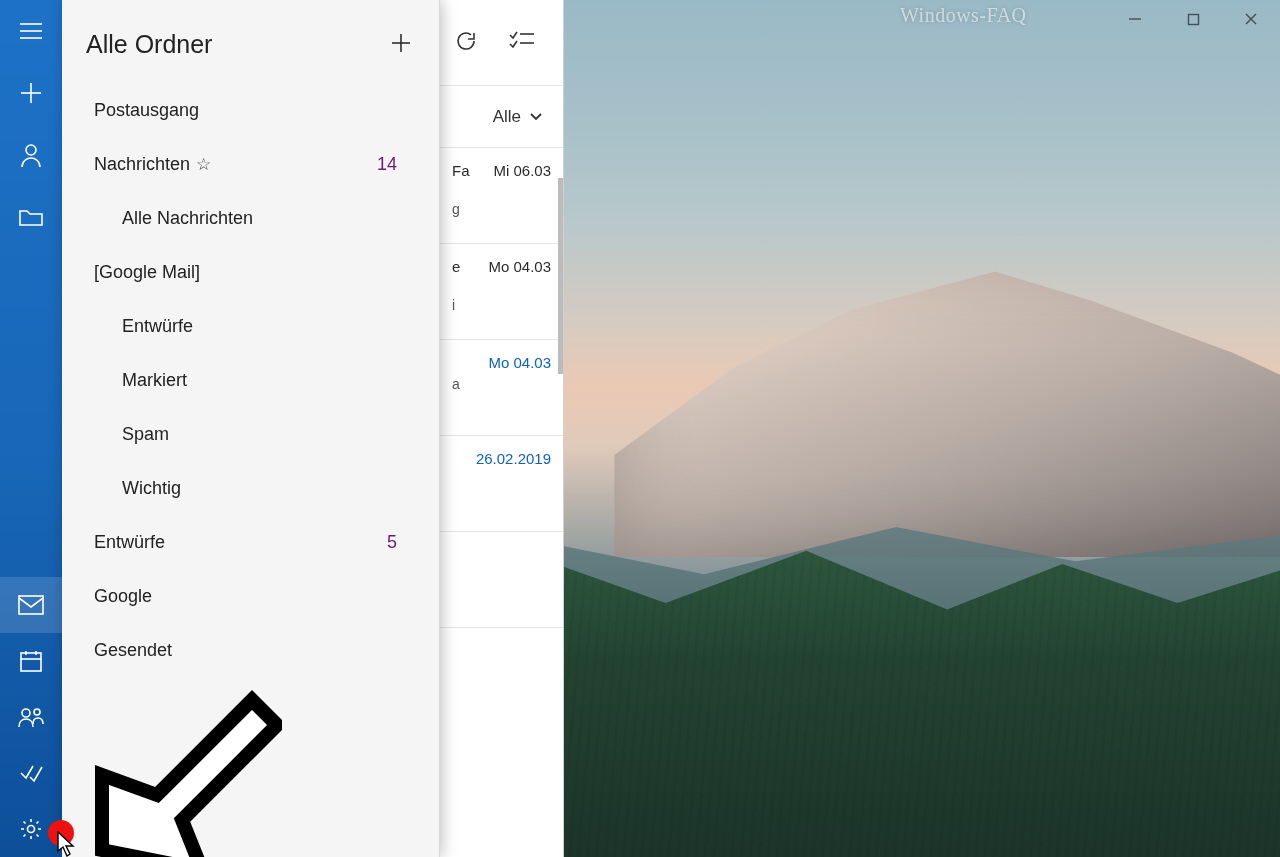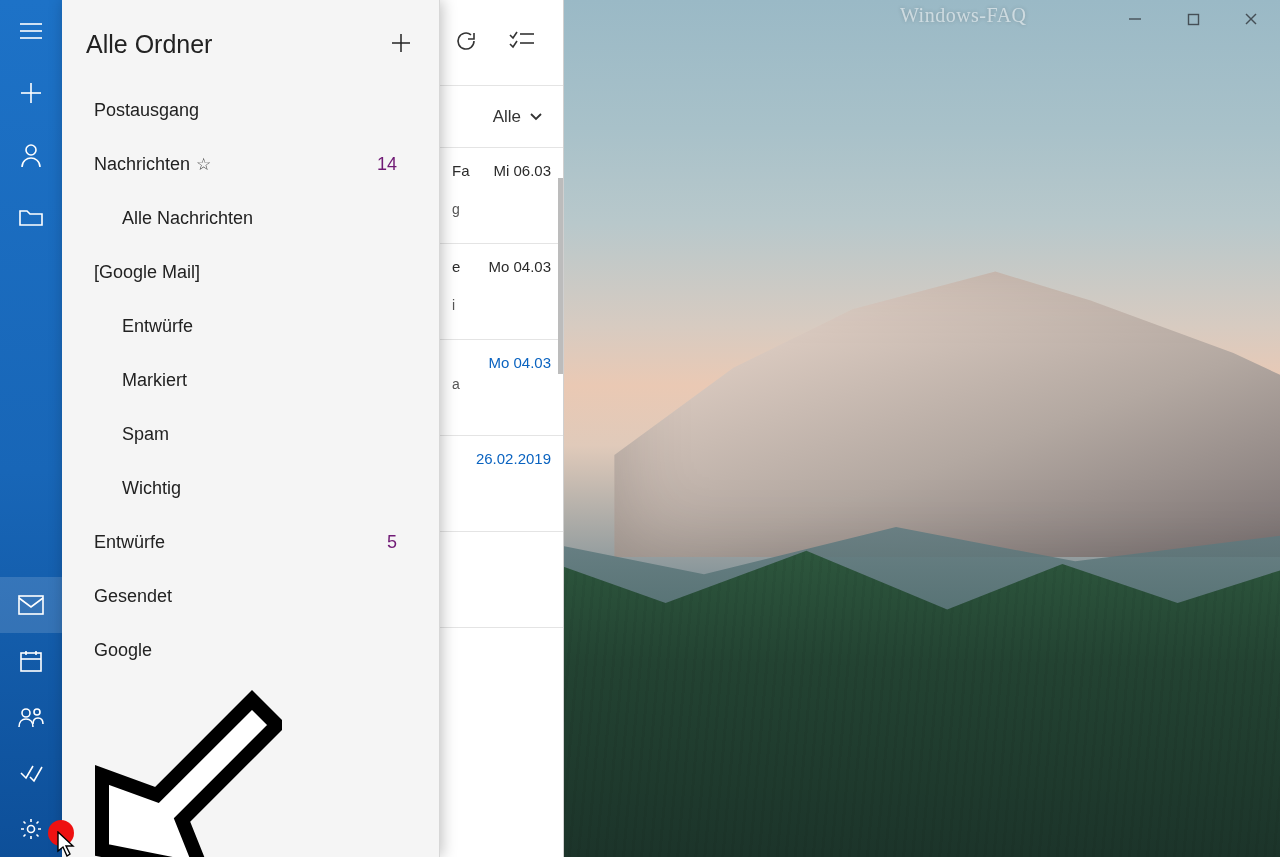--- a/index.html
+++ b/index.html
@@ -209,24 +209,24 @@
           <span>Spam</span>
         </div>
         <div class="frow sub">
           <span>Wichtig</span>
         </div>
         <div class="frow">
           <span>Entwürfe</span>
           <span class="count">5</span>
         </div>
         <div class="frow">
+          <span>Google</span>
+        </div>
+        <div class="frow">
           <span>Gesendet</span>
-        </div>
-        <div class="frow">
-          <span>Google</span>
         </div>
       </div>
   </div>
 
   <div class="msgcol">
     <div class="msg-toolbar">
       <span>
         <svg width="24" height="24">
             <path d="M20 12a8 8 0 1 1-3-6.2M20 4v6h-6"></path>
           </svg>

